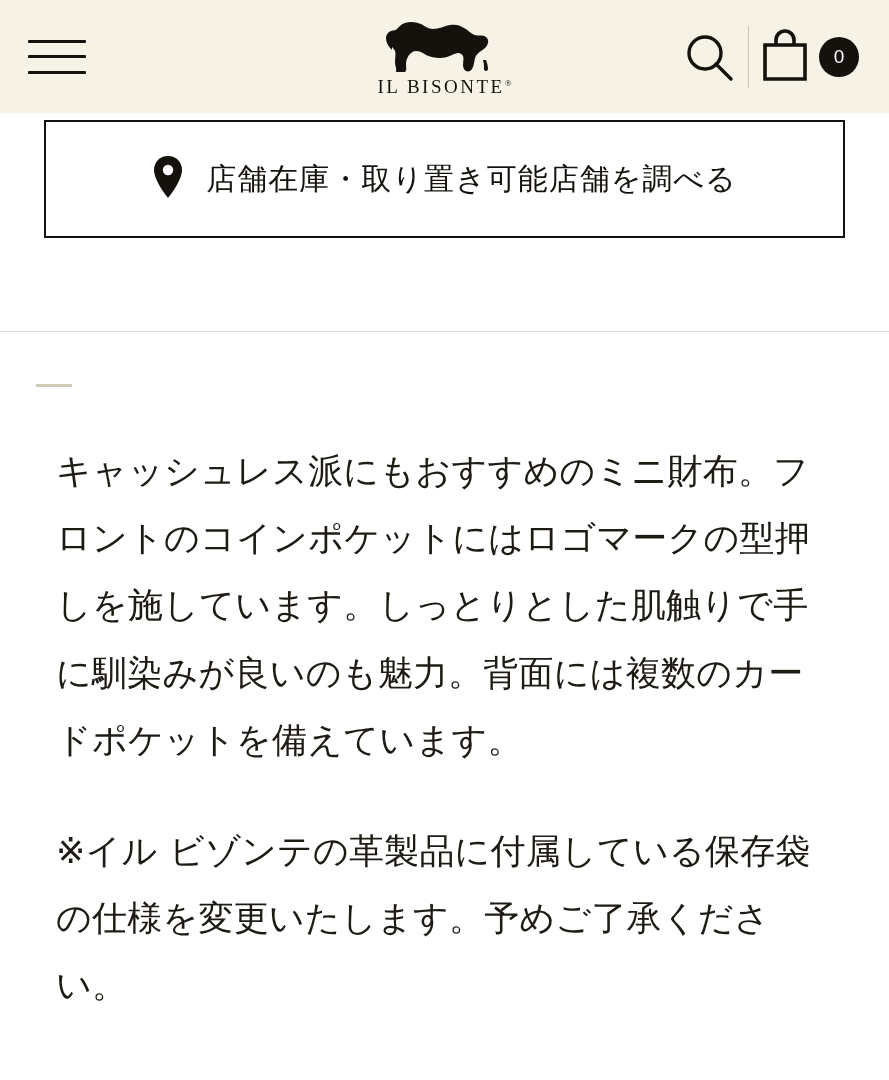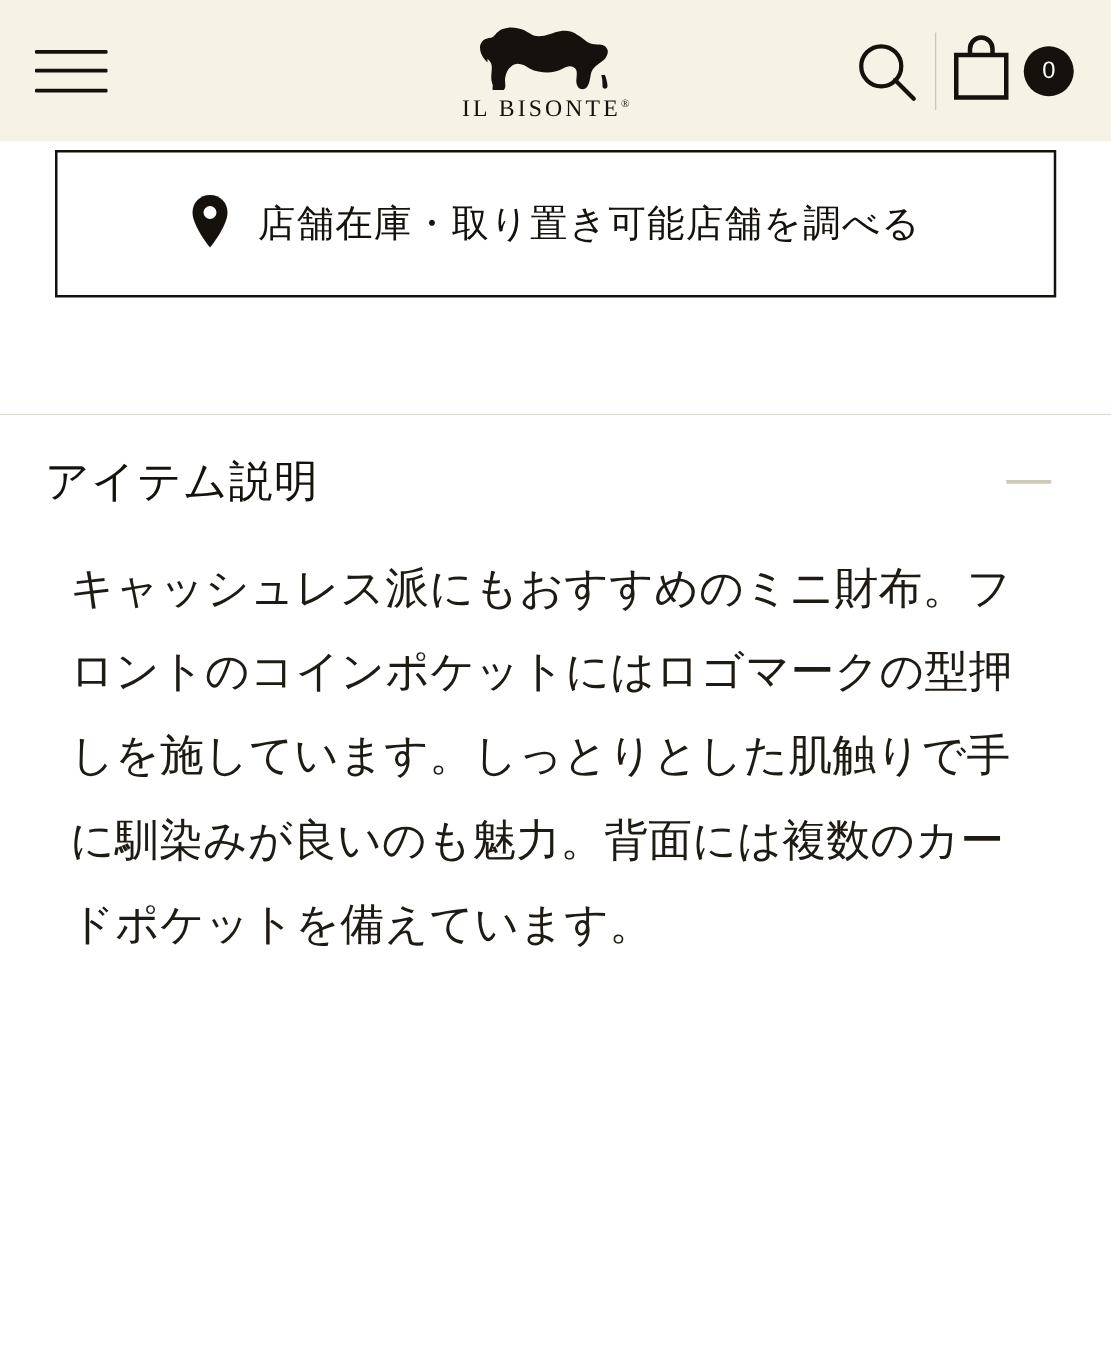--- a/index.html
+++ b/index.html
@@ -41,21 +41,21 @@
     background: #15120d;
     border-radius: 1px;
   }
 
   .brand {
     position: absolute;
     left: 50%;
     top: 10px;
     transform: translateX(-50%);
     width: 150px;
-    text-align: left;
+    text-align: center;
     user-select: none;
   }
   .brand .mark {
     display: block;
     line-height: 1;
   }
   .brand .brand-name {
     display: block;
     font-family: "Liberation Serif", "DejaVu Serif", serif;
     font-size: 19px;
@@ -235,19 +235,19 @@
     </span>
     <span class="label">店舗在庫・取り置き可能店舗を調べる</span>
   </div>
 </div>
 
 <div class="spacer-below-stock"></div>
 <div class="hr-full"></div>
 
 <div class="desc-section">
   <div class="desc-head">
-    <div class="desc-title">アイテム説明</div>
     <div class="minus-icon"></div>
   </div>
   <div class="desc-body">
     <p>キャッシュレス派にもおすすめのミニ財布。フロントのコインポケットにはロゴマークの型押しを施しています。しっとりとした肌触りで手に馴染みが良いのも魅力。背面には複数のカードポケットを備えています。</p>
+    <p>※イル ビゾンテの革製品に付属している保存袋の仕様を変更いたします。予めご了承ください。</p>
   </div>
 </div>
 
 </body></html>

